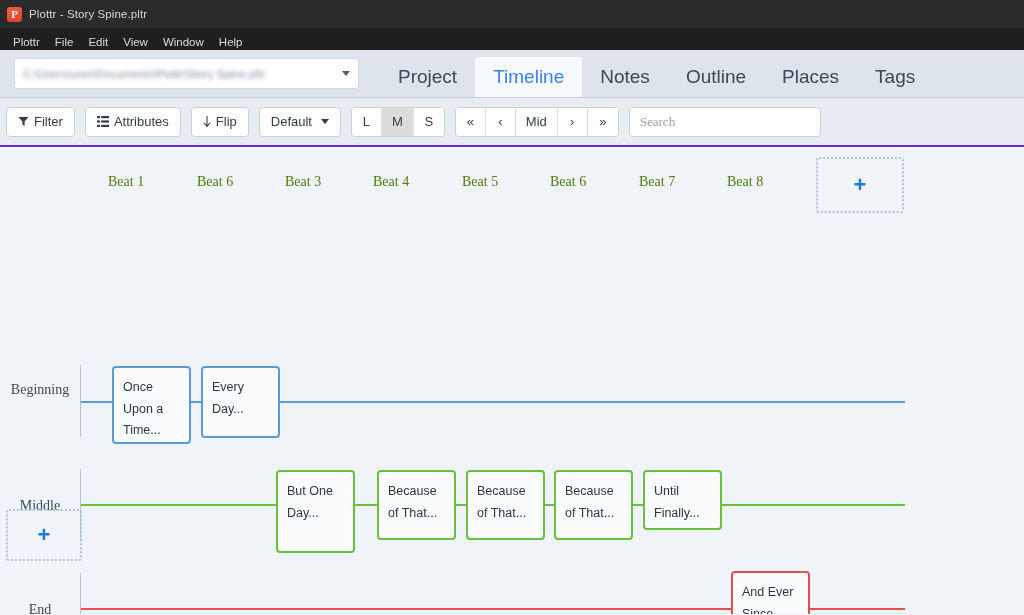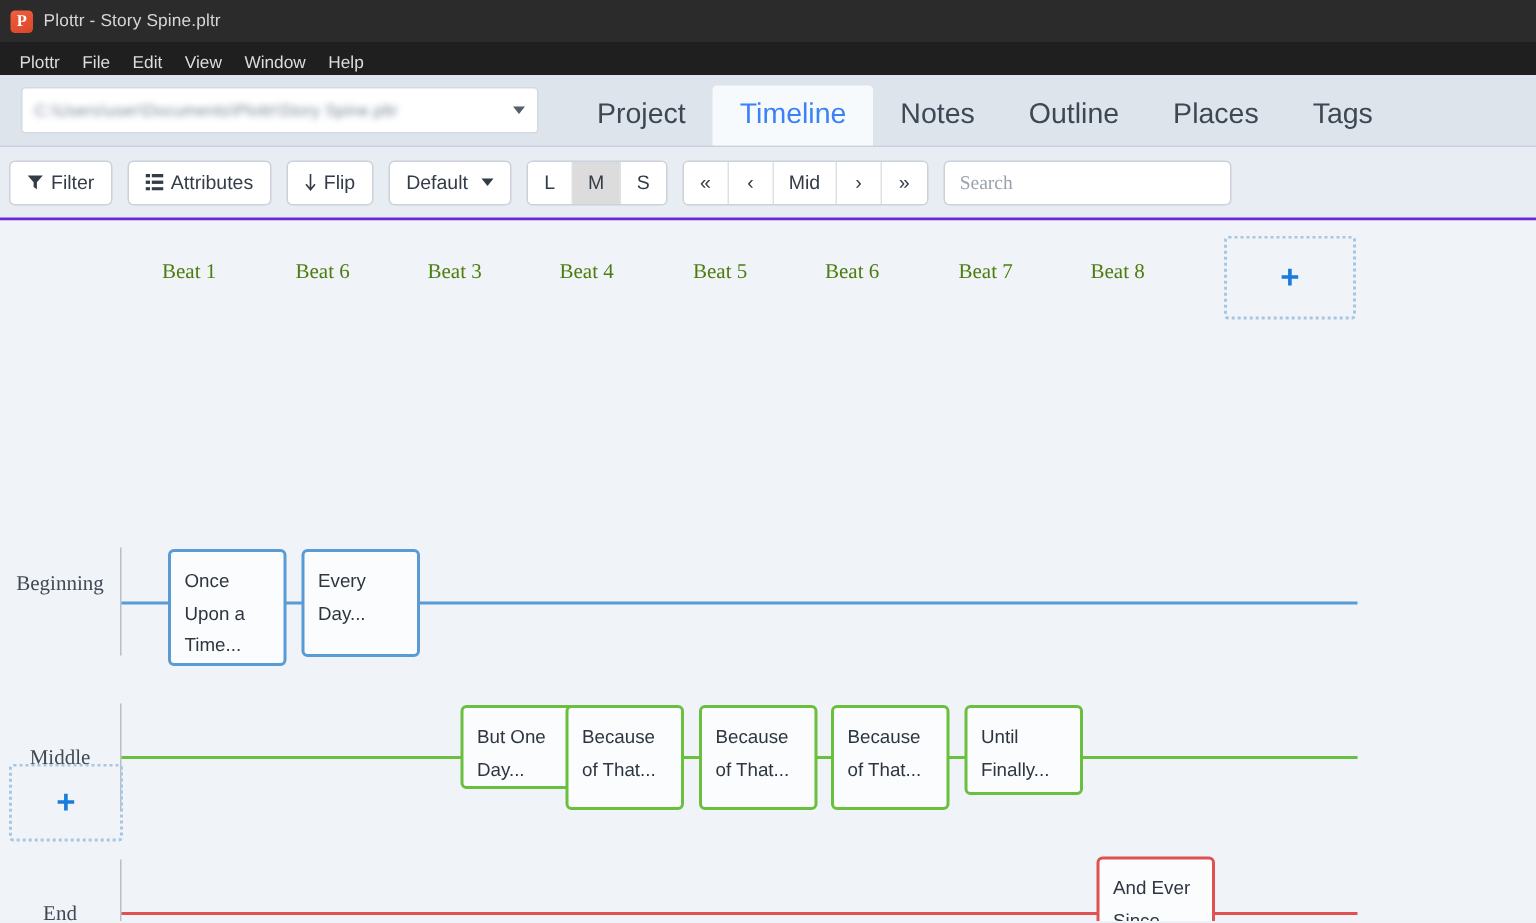--- a/index.html
+++ b/index.html
@@ -402,21 +402,21 @@
         <div class="line-title" style="top: 235px;">Beginning</div>
         <div class="line-tick" style="top: 218px; height: 72px;"></div>
         <div class="line-rule" style="top: 254px; width: 824px; background: rgb(91, 155, 213);"></div>
         <div class="card" style="left: 112px; top: 219px; height: 78px; border-color: rgb(91, 155, 213);">Once Upon a Time...</div>
         <div class="card" style="left: 201px; top: 219px; height: 72px; border-color: rgb(91, 155, 213);">Every Day...</div>
       </div>
       <div class="line-row">
         <div class="line-title" style="top: 351px;">Middle</div>
         <div class="line-tick" style="top: 322px; height: 72px;"></div>
         <div class="line-rule" style="top: 357px; width: 824px; background: rgb(106, 191, 63);"></div>
-        <div class="card" style="left: 307px; top: 323px; height: 56px; border-color: rgb(106, 191, 63);">But One Day...</div>
+        <div class="card" style="left: 276px; top: 323px; height: 83px; border-color: rgb(106, 191, 63);">But One Day...</div>
         <div class="card" style="left: 377px; top: 323px; height: 70px; border-color: rgb(106, 191, 63);">Because of That...</div>
         <div class="card" style="left: 466px; top: 323px; height: 70px; border-color: rgb(106, 191, 63);">Because of That...</div>
         <div class="card" style="left: 554px; top: 323px; height: 70px; border-color: rgb(106, 191, 63);">Because of That...</div>
         <div class="card" style="left: 643px; top: 323px; height: 60px; border-color: rgb(106, 191, 63);">Until Finally...</div>
       </div>
       <div class="line-row">
         <div class="line-title" style="top: 455px;">End</div>
         <div class="line-tick" style="top: 426px; height: 72px;"></div>
         <div class="line-rule" style="top: 461px; width: 824px; background: rgb(224, 82, 82);"></div>
         <div class="card" style="left: 731px; top: 424px; height: 80px; border-color: rgb(224, 82, 82);">And Ever Since Then...</div>

